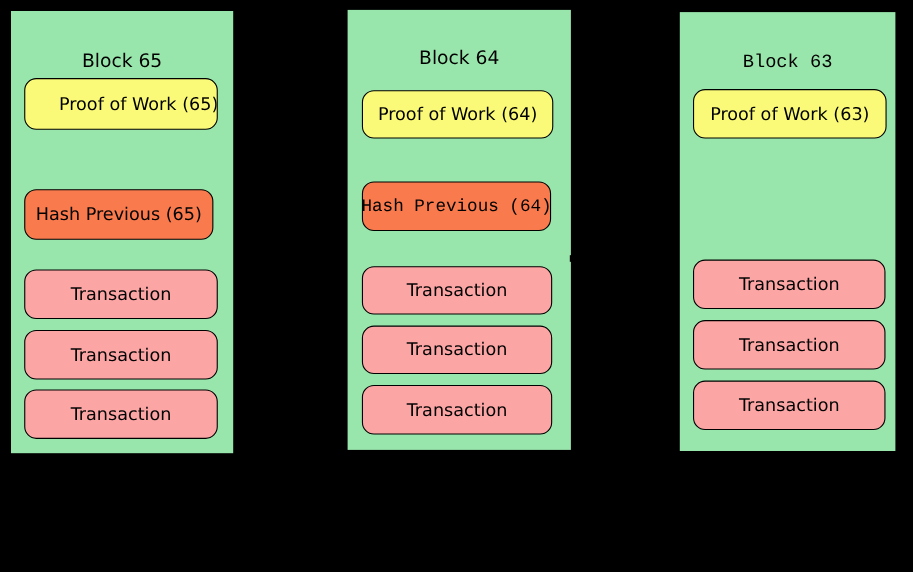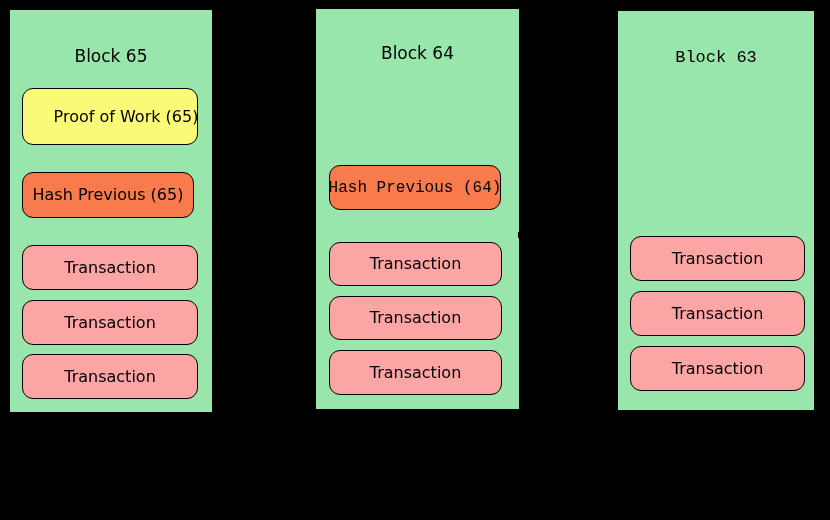--- a/index.html
+++ b/index.html
@@ -61,33 +61,35 @@
     position: absolute;
     background: #000000;
   }
 </style>
 </head>
 <body>
 
 <div id="canvas" style="width: 830px; height: 520px; background: rgb(0, 0, 0);">
     <div class="block" style="left: 10px; top: 10px; width: 202px; height: 402px; background: rgb(153, 230, 172);">
       <div class="block-title" style="top: 38px;">Block 65</div>
-      <div class="pill pill-pow" style="left: 12px; top: 78px; width: 176px; height: 57px; padding-left: 32px;">Proof of Work (65)</div>
+      <div class="pill pill-pow" style="left: 12px; top: 61px; width: 176px; height: 47px; padding-left: 32px;">Proof of Work (65)</div>
       <div class="pill pill-hash" style="left: 12px; top: 162px; width: 172px; height: 46px;">Hash Previous (65)</div>
       <div class="pill pill-tx" style="left: 12px; top: 235px; width: 176px; height: 45px;">Transaction</div>
       <div class="pill pill-tx" style="left: 12px; top: 290px; width: 176px; height: 45px;">Transaction</div>
       <div class="pill pill-tx" style="left: 12px; top: 344px; width: 176px; height: 45px;">Transaction</div>
     </div>
     <div class="block" style="left: 316px; top: 9px; width: 203px; height: 400px; background: rgb(153, 230, 172); padding-left: 24px;">
       <div class="block-title" style="top: 36px;">Block 64</div>
+      <div class="pill pill-pow" style="left: 13px; top: 73px; width: 174px; height: 44px;">Proof of Work (64)</div>
       <div class="pill pill-hash" style="left: 13px; top: 156px; width: 172px; height: 45px; font-family: Liberation Mono, monospace;">Hash Previous (64)</div>
       <div class="pill pill-tx" style="left: 13px; top: 233px; width: 173px; height: 44px;">Transaction</div>
       <div class="pill pill-tx" style="left: 13px; top: 287px; width: 173px; height: 44px;">Transaction</div>
       <div class="pill pill-tx" style="left: 13px; top: 341px; width: 173px; height: 45px;">Transaction</div>
     </div>
     <div class="block" style="left: 618px; top: 11px; width: 196px; height: 399px; background: rgb(153, 230, 172);">
       <div class="block-title" style="top: 38px; font-family: Liberation Mono, monospace;">Block 63</div>
+      <div class="pill pill-pow" style="left: 12px; top: 70px; width: 176px; height: 45px;">Proof of Work (63)</div>
       <div class="pill pill-tx" style="left: 12px; top: 225px; width: 175px; height: 45px;">Transaction</div>
       <div class="pill pill-tx" style="left: 12px; top: 280px; width: 175px; height: 45px;">Transaction</div>
       <div class="pill pill-tx" style="left: 12px; top: 335px; width: 175px; height: 45px;">Transaction</div>
     </div>
     <div class="edge-tick" style="left: 518px; top: 232px; width: 3px; height: 6px;"></div>
   </div>
 
 </body></html>

